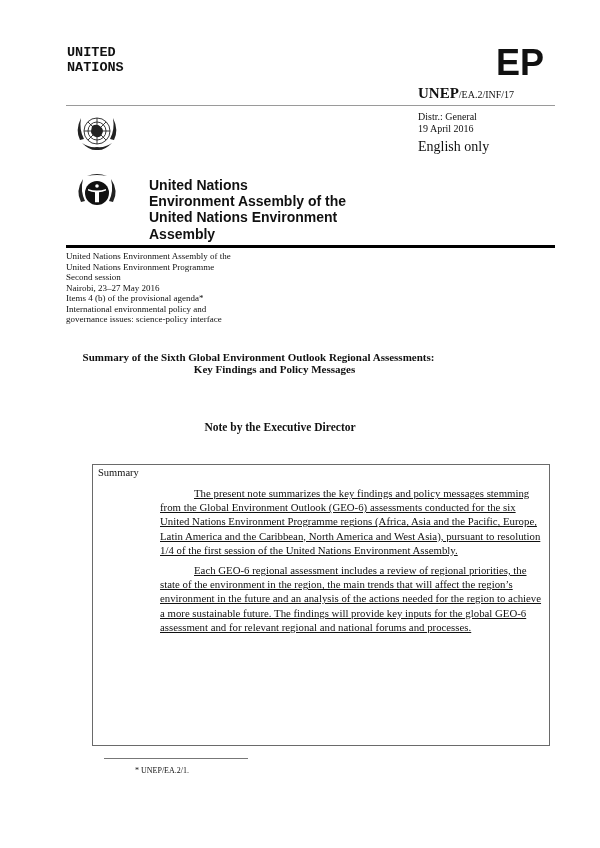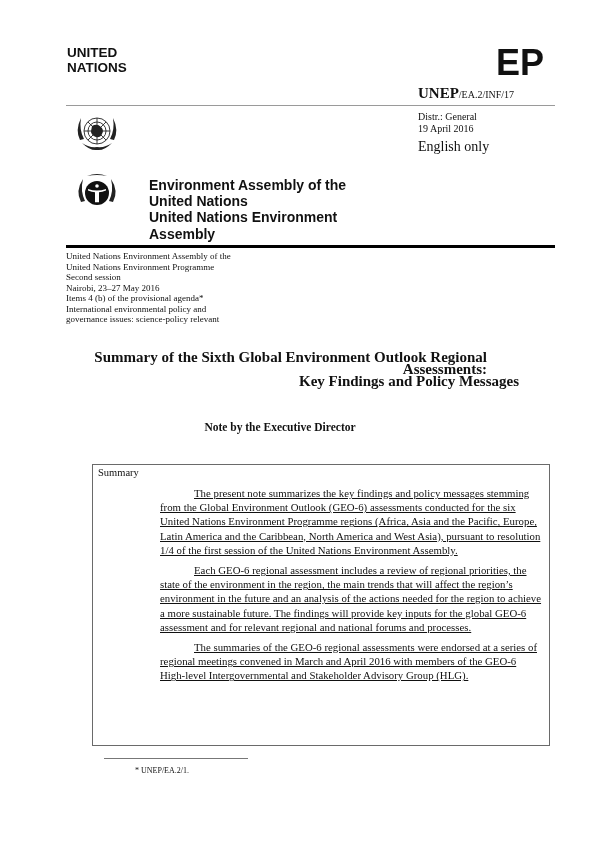--- a/index.html
+++ b/index.html
@@ -3,21 +3,21 @@
 <meta charset="utf-8">
 <style>
   * { margin: 0; padding: 0; box-sizing: border-box; }
   html, body { width: 600px; height: 848px; background: #ffffff; overflow: hidden; }
   body { position: relative; color: #111; font-family: "Liberation Serif", serif; }
 
   .abs { position: absolute; }
 
   .un-title {
     left: 67px; top: 45px;
-    font-family: Liberation Sans, sans-serif;
+    font-family: Liberation Mono, monospace;
     font-weight: bold; font-size: 13.5px; line-height: 15px;
   }
   .ep-symbol {
     left: 496px; top: 44px;
     font-family: "Liberation Sans", sans-serif;
     font-weight: bold; font-size: 36px; line-height: 38px;
   }
   .doc-symbol {
     left: 418px; top: 87px; font-size: 10px; line-height: 13px; white-space: nowrap; text-align: center;
   }
@@ -46,22 +46,22 @@
   .rule-thick {
     left: 66px; top: 245px; width: 489px; height: 3px; background: #000;
   }
 
   .meeting-block {
     left: 66px; top: 251px; font-size: 9px; line-height: 10.5px;
   }
   .meeting-block .b { font-weight: normal; }
 
   .doc-title {
-    left: 0; width: 519px; top: 351px; text-align: right;
-    font-size: 15px; line-height: 12px; font-weight: bold;
+    left: 0; width: 519px; top: 351px; text-align: center;
+    font-size: 11px; line-height: 12px; font-weight: bold;
     padding-left: 30px;
   }
   .doc-title .l1 { display: block; padding-right: 32px; }
 
   .note-heading {
     left: 0; width: 548px; top: 421px; text-align: center;
     font-size: 11.5px; font-weight: bold; padding-left: 12px;
   }
 
   .summary-box {
@@ -131,47 +131,46 @@
     <path d="M16 19 q9 3 18 0 l0 1.6 q-4 1.6 -7 1.6 l0 10 l-4 0 l0 -10 q-3 0 -7 -1.6 z"></path>
   </g>
   <g fill="#222">
     <path d="M9 32 q-6 -11 2 -23 q-3 12 2 22 z"></path>
     <path d="M41 32 q6 -11 -2 -23 q3 12 -2 22 z"></path>
     <path d="M15 6 q10 -4 20 0 q-10 -2 -20 0 z"></path>
   </g>
 </svg>
 
 <div class="abs assembly-title">
+  <div>United Nations</div>
   <div>Environment Assembly of the</div>
-  <div>United Nations</div>
   <div>United Nations Environment</div>
   <div>Assembly</div>
 </div>
 
 <div class="abs rule-thick"></div>
 
 <div class="abs meeting-block">
   <div class="b">United Nations Environment Assembly of the</div>
   <div class="b">United Nations Environment Programme</div>
   <div class="b">Second session</div>
   <div>Nairobi, 23–27 May 2016</div>
   <div>Items 4 (b) of the provisional agenda*</div>
   <div class="b">International environmental policy and</div>
-  <div class="b">governance issues: science-policy relevant</div>
+  <div class="b">governance issues: science-policy interface</div>
 </div>
 
 <div class="abs doc-title">
   <span class="l1">Summary of the Sixth Global Environment Outlook Regional Assessments:</span>
   <span>Key Findings and Policy Messages</span>
 </div>
 
 <div class="abs note-heading">Note by the Executive Director</div>
 
 <div class="abs summary-box"></div>
 <div class="abs summary-label">Summary</div>
 <div class="abs summary-body">
   <p>The present note summarizes the key findings and policy messages stemming from the Global Environment Outlook (GEO-6) assessments conducted for the six United Nations Environment Programme regions (Africa, Asia and the Pacific, Europe, Latin America and the Caribbean, North America and West Asia), pursuant to resolution 1/4 of the first session of the United Nations Environment Assembly.</p>
   <p>Each GEO-6 regional assessment includes a review of regional priorities, the state of the environment in the region, the main trends that will affect the region’s environment in the future and an analysis of the actions needed for the region to achieve a more sustainable future. The findings will provide key inputs for the global GEO-6 assessment and for relevant regional and national forums and processes.</p>
-  <p>The summaries of the GEO-6 regional assessments were endorsed at a series of regional meetings convened in March and April 2016 with members of the GEO-6 High-level Intergovernmental and Stakeholder Advisory Group (HLG).</p>
 </div>
 
 <div class="abs fn-rule"></div>
 <div class="abs footnote">* UNEP/EA.2/1.</div>
 
 </body></html>

